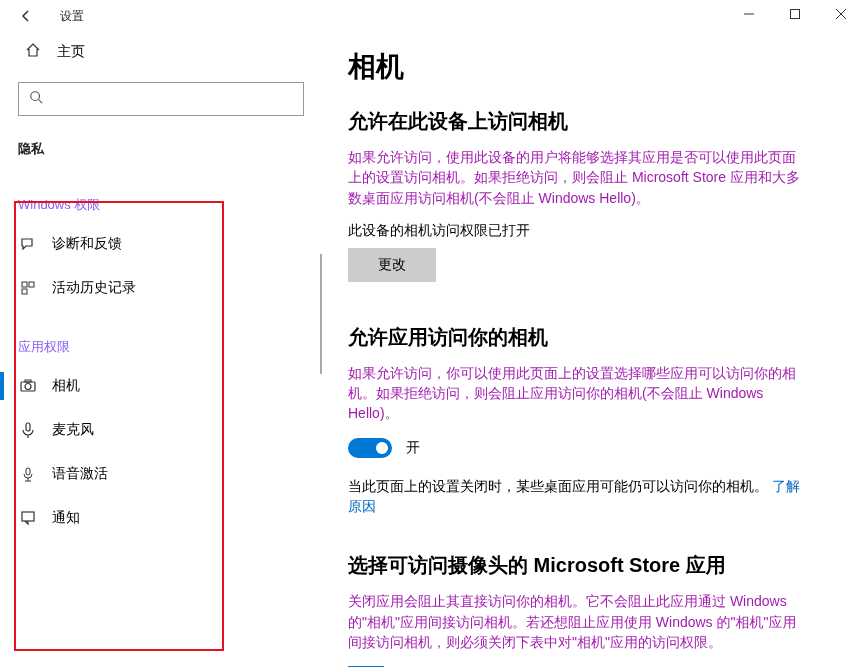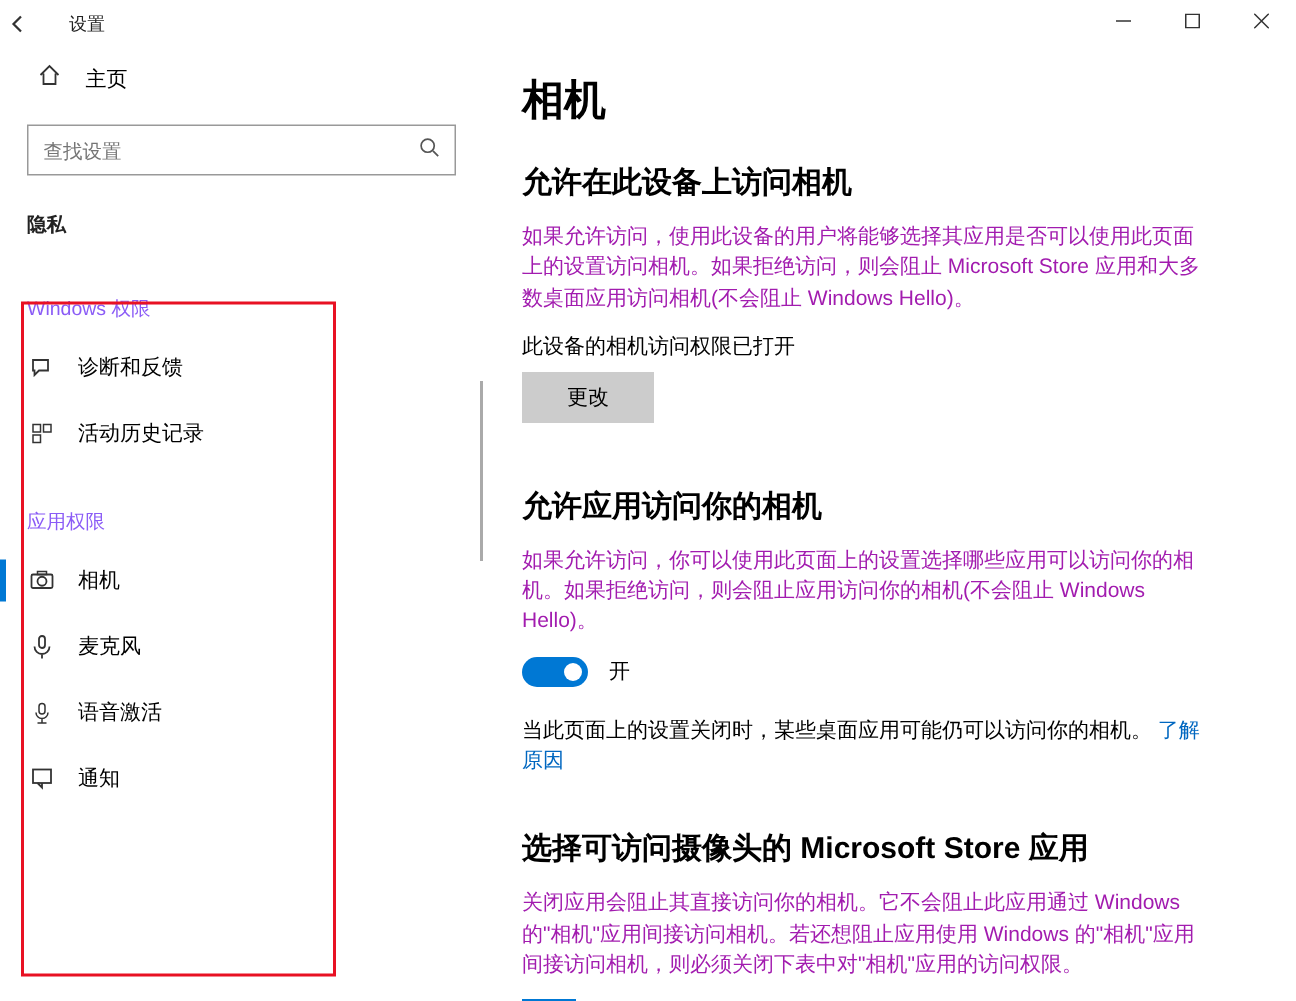--- a/index.html
+++ b/index.html
@@ -12,20 +12,21 @@
       width: 864px;
       height: 667px;
       background: #fff;
       overflow: hidden;
       position: relative;
     }
     .titlebar {
       height: 32px;
       display: flex;
       align-items: center;
+      padding-left: 14px;
     }
     .back-btn {
       width: 24px;
       display: flex;
       align-items: center;
       justify-content: center;
       cursor: pointer;
     }
     .title-text {
       font-size: 12px;
@@ -262,21 +263,20 @@
     <div class="home-row">
       <span class="iconslot">
         <svg width="16" height="16" viewBox="0 0 16 16">
             <path d="M2 8 L8 2 L14 8 M4 7 v7 h8 v-7" stroke="#333" fill="none" stroke-width="1.2"></path>
           </svg>
       </span>
       <span class="label">主页</span>
     </div>
 
     <div class="search-box">
-      <input type="text" placeholder="查找设置" style="">
       <span>
         <svg width="14" height="14" viewBox="0 0 16 16">
             <circle cx="7" cy="7" r="5" stroke="#555" fill="none" stroke-width="1.3"></circle>
             <line x1="11" y1="11" x2="15" y2="15" stroke="#555" stroke-width="1.3"></line>
           </svg>
       </span>
     </div>
 
     <div class="cat-header">隐私</div>
 

